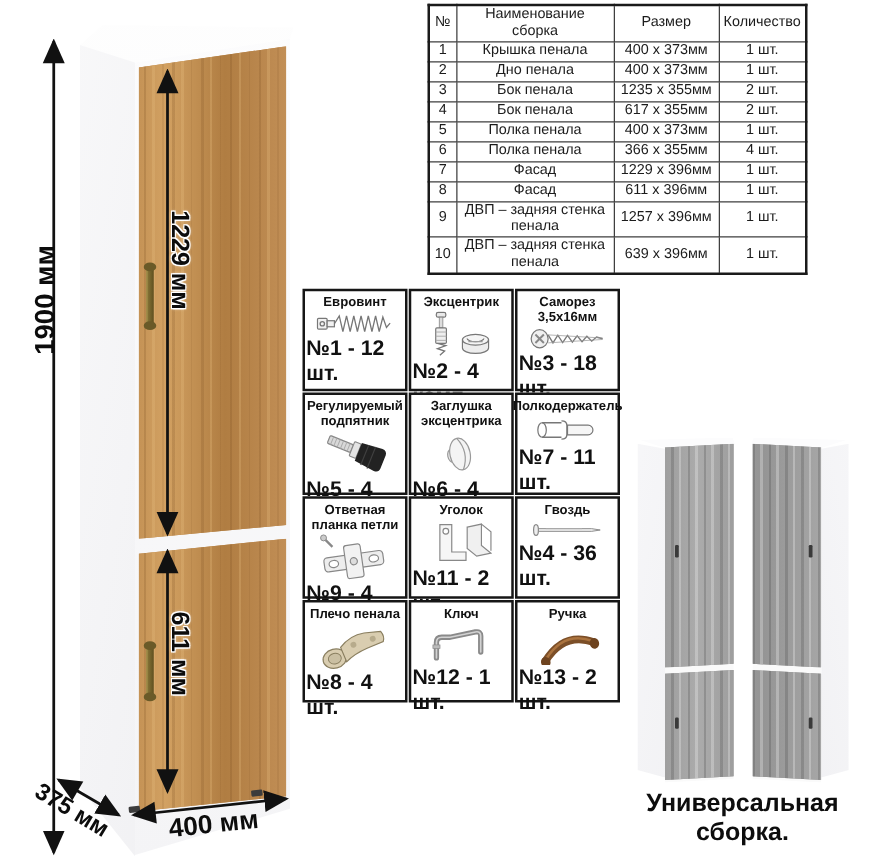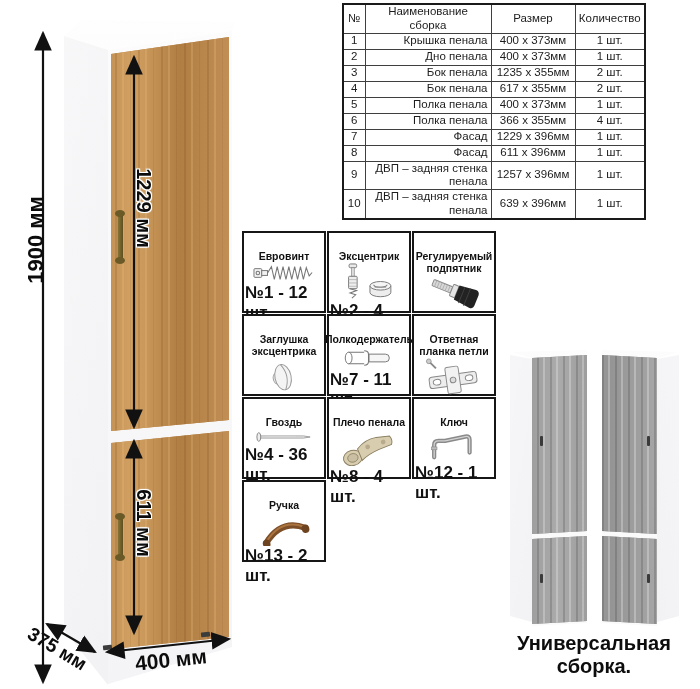--- a/index.html
+++ b/index.html
@@ -35,26 +35,26 @@
   #dim-lower{left:143px;top:523px;font-size:20px;transform:translate(-50%,-50%) rotate(90deg);}
   #dim-depth{left:57px;top:649px;font-size:19px;transform:translate(-50%,-50%) rotate(31deg);}
   #dim-width{left:171px;top:660px;font-size:21px;transform:translate(-50%,-50%) rotate(-6deg);}
   
   #parts-table{position:absolute;left:342px;top:3px;border-collapse:collapse;table-layout:fixed;
                font-size:11.5px;color:#1c1c1c;background:#fff;border:2px solid #1a1a1a;}
   #parts-table th,#parts-table td{border:1px solid #3f3f3f;padding:0 3px;line-height:1.2;
                vertical-align:middle;font-weight:normal;}
   #parts-table th{height:17px;text-align:center;}
   #parts-table td{height:15px;text-align:center;}
-  #parts-table td.c1{text-align:right;}
+  #parts-table td.c1{text-align:center;}
   
   #hardware-grid{position:absolute;left:242px;top:231px;display:grid;
                  grid-template-columns:repeat(3,84px);grid-auto-rows:82px;gap:1px;}
   .hw-cell{border:2px solid #161616;background:#fff;box-sizing:border-box;display:flex;
-           flex-direction:column;align-items:center;justify-content:space-between;padding:18px 1px;}
+           flex-direction:column;align-items:center;justify-content:space-between;padding:4px 1px;}
   .hw-title{font-weight:bold;font-size:10.5px;line-height:1.12;text-align:center;color:#111;}
   .hw-icon{flex:1;display:flex;align-items:center;justify-content:center;width:100%;}
   .hw-icon svg{max-height:40px;}
   .hw-count{font-weight:bold;font-size:17px;color:#111;}
   
   #universal{position:absolute;left:498px;top:338px;width:202px;height:300px;}
   .uface{position:absolute;left:0;top:0;width:100%;height:100%;}
   .graywood{background-color:#9c9c9c;background-image:
      repeating-linear-gradient(90deg,rgba(55,55,55,0.22) 0 2px,rgba(0,0,0,0) 2px 6px,
         rgba(238,238,238,0.32) 6px 8px,rgba(0,0,0,0) 8px 13px),
@@ -215,20 +215,32 @@
           <path d="M12 27 L19 29 12 31.5 18 33.5 14 37" fill="none" stroke="#777" stroke-width="1.1"></path>
           <path d="M33 24 v7 a11 4.5 0 0 0 22 0 v-7" fill="#ededed" stroke="#777"></path>
           <ellipse cx="44" cy="24" rx="11" ry="4.5" fill="#f5f5f5" stroke="#777"></ellipse>
           <path d="M37 23 a7 2.6 0 0 0 14 0" fill="none" stroke="#777" stroke-width="1.1"></path>
           <path d="M38 25.5 h12" stroke="#999" stroke-width="1"></path>
         </svg>
       </div>
       <div class="hw-count">№2 - 4 комп.</div>
     </div>
     <div class="hw-cell">
+      <div class="hw-title">Саморез 3,5х16мм</div>
+      <div class="hw-icon">
+        <svg viewBox="0 0 64 20" width="62" height="20">
+          <ellipse cx="9" cy="10" rx="7" ry="7.5" fill="#f0f0f0" stroke="#777"></ellipse>
+          <path d="M5.5 6.5 L12.5 13.5 M12.5 6.5 L5.5 13.5" stroke="#888" stroke-width="1.6"></path>
+          <path d="M16 6.8 L20 13.4 24 7 28 13.1 32 7.3 36 12.8 40 7.6 44 12.4 48 8 52 12 56 8.6 61 10" fill="none" stroke="#777" stroke-width="1.1"></path>
+          <path d="M16 6.8 L61 9.4 M16 13.4 L61 10.6" stroke="#999" stroke-width="0.6" fill="none"></path>
+        </svg>
+      </div>
+      <div class="hw-count">№3 - 18 шт.</div>
+    </div>
+    <div class="hw-cell">
       <div class="hw-title">Регулируемый подпятник</div>
       <div class="hw-icon">
         <svg viewBox="0 0 64 40" width="62" height="38">
           <g transform="rotate(22 32 20)">
             <rect x="7" y="13.5" width="21" height="7" rx="1" fill="#d8d8d8" stroke="#888"></rect>
             <path d="M10 13.5 v7 M13 13.5 v7 M16 13.5 v7 M19 13.5 v7 M22 13.5 v7 M25 13.5 v7" stroke="#aaa" stroke-width="0.8"></path>
             <rect x="28" y="10.5" width="6" height="13" rx="1" fill="#e4e4e4" stroke="#888"></rect>
             <path d="M34 9.5 L52 7.5 Q56 7.5 56.5 11.5 L56.5 23.5 Q56.5 27.5 52 27.5 L34 25.5 z" fill="#222"></path>
             <path d="M40 9 v18 M46 8.3 v19.4" stroke="#3f3f3f" stroke-width="1"></path>
           </g>
@@ -272,20 +284,32 @@
             <rect x="24" y="9" width="14" height="28" rx="2" fill="#f2f2f2" stroke="#888"></rect>
             <ellipse cx="14" cy="23" rx="4" ry="3" fill="#fff" stroke="#888"></ellipse>
             <ellipse cx="48" cy="23" rx="4" ry="3" fill="#fff" stroke="#888"></ellipse>
             <circle cx="31" cy="23" r="3" fill="#ddd" stroke="#888"></circle>
           </g>
         </svg>
       </div>
       <div class="hw-count">№9 - 4 шт.</div>
     </div>
     <div class="hw-cell">
+      <div class="hw-title">Уголок</div>
+      <div class="hw-icon">
+        <svg viewBox="0 0 64 40" width="62" height="38">
+          <path d="M14 5 h10 v23 h12 v7 H14 z" fill="#f6f6f6" stroke="#888"></path>
+          <circle cx="19" cy="10.5" r="2.4" fill="#fff" stroke="#888"></circle>
+          <path d="M37 7 l12 -2.5 v18 l8 6.5 -12 2.5 -8 -6.5 z" fill="#f0f0f0" stroke="#888"></path>
+          <path d="M49 4.5 l8 6.5 v16" fill="none" stroke="#888"></path>
+        </svg>
+      </div>
+      <div class="hw-count">№11 - 2 шт.</div>
+    </div>
+    <div class="hw-cell">
       <div class="hw-title">Гвоздь</div>
       <div class="hw-icon">
         <svg viewBox="0 0 64 16" width="62" height="16">
           <ellipse cx="6" cy="8" rx="2" ry="4.5" fill="#eee" stroke="#888"></ellipse>
           <path d="M8 6.9 H52 L59 8 52 9.1 H8 z" fill="#f2f2f2" stroke="#888" stroke-width="0.8"></path>
           <path d="M14 7.4 h30" stroke="#d8d8d8" stroke-width="0.7"></path>
         </svg>
       </div>
       <div class="hw-count">№4 - 36 шт.</div>
     </div>

